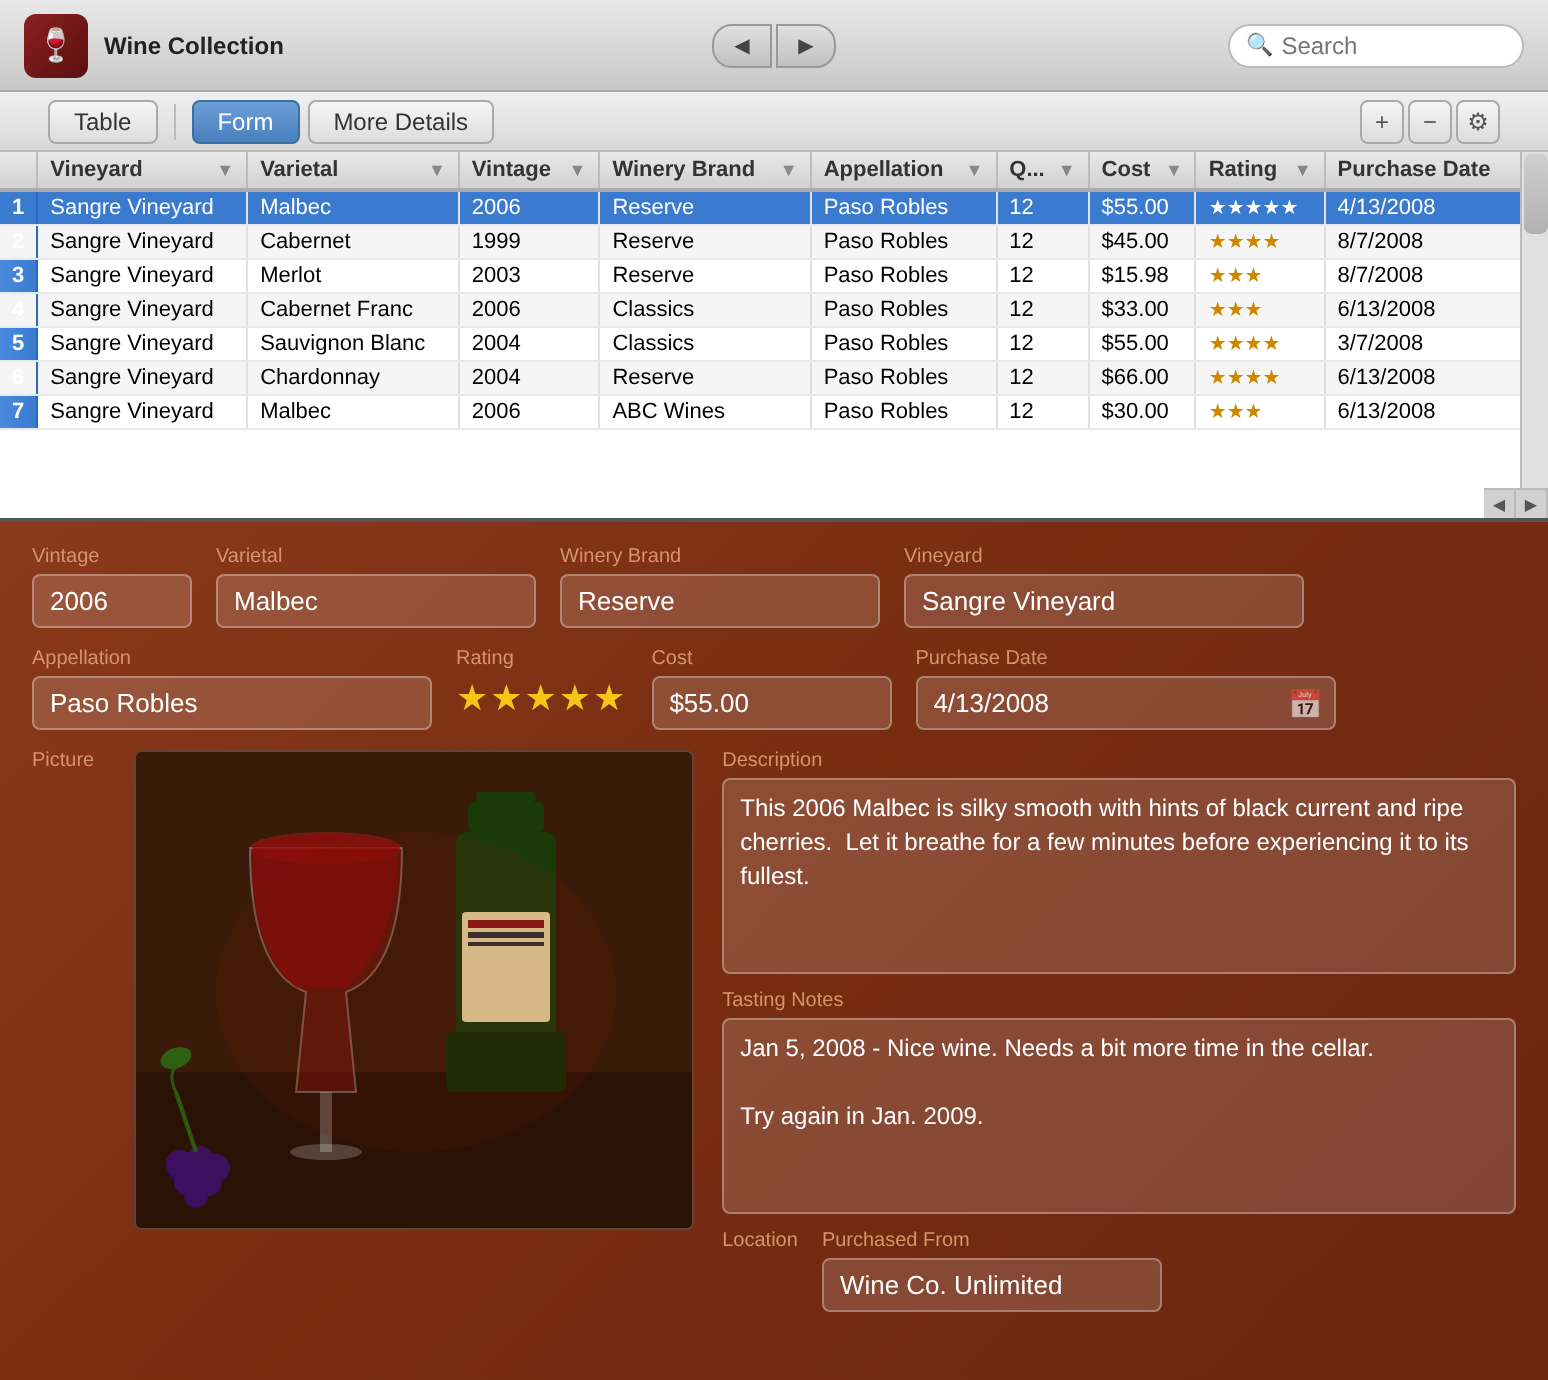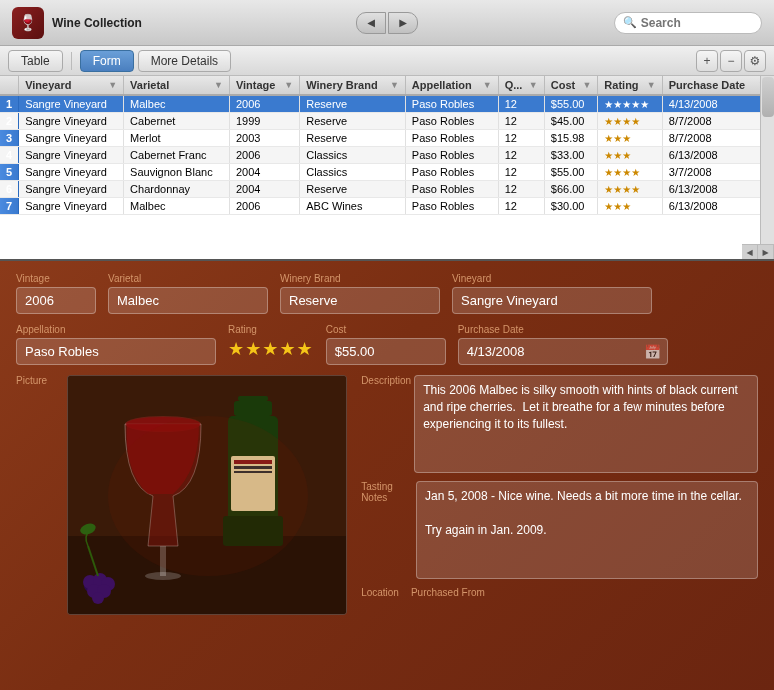--- a/index.html
+++ b/index.html
@@ -77,30 +77,29 @@
       margin-right: 4px;
       font-size: 11px;
     }
     #search-input {
       border: none;
       outline: none;
       font-size: 12px;
       color: #1d4ed8;
       background: transparent;
       width: 110px;
-      font-weight: bold;
     }
 
     
     #toolbar {
       background: linear-gradient(to bottom, #f0f0f0, #d8d8d8);
       height: 30px;
       display: flex;
       align-items: center;
-      padding: 0 8px;
+      padding: 0 24px;
       border-bottom: 1px solid #bbb;
       gap: 4px;
     }
     .tab-btn {
       padding: 3px 12px;
       border: 1px solid #aaa;
       border-radius: 4px;
       cursor: pointer;
       font-size: 12px;
       background: linear-gradient(to bottom, #f5f5f5, #ddd);
@@ -262,21 +261,21 @@
     }
 
     #right-section {
       flex: 1;
       display: flex;
       flex-direction: column;
       gap: 8px;
     }
     .text-area-wrapper {
       display: flex;
-      flex-direction: row;
+      flex-direction: column;
       gap: 3px;
       justify-content: flex-end;
     }
     .form-textarea {
       background: rgba(255,255,255,0.15);
       border: 1px solid rgba(255,255,255,0.3);
       border-radius: 4px;
       padding: 6px 8px;
       color: #fff;
       font-size: 12px;
@@ -630,17 +629,18 @@
 
 Try again in Jan. 2009.</textarea>
       </div>
 
       <div class="form-row">
         <div class="form-field">
           <label class="form-label">Location</label>
         </div>
         <div class="form-field">
           <label class="form-label">Purchased From</label>
+          <input class="form-input" type="text" style="width: 170px;" value="Wine Co. Unlimited">
         </div>
       </div>
     </div>
   </div>
 </div>
 
 </body></html>

